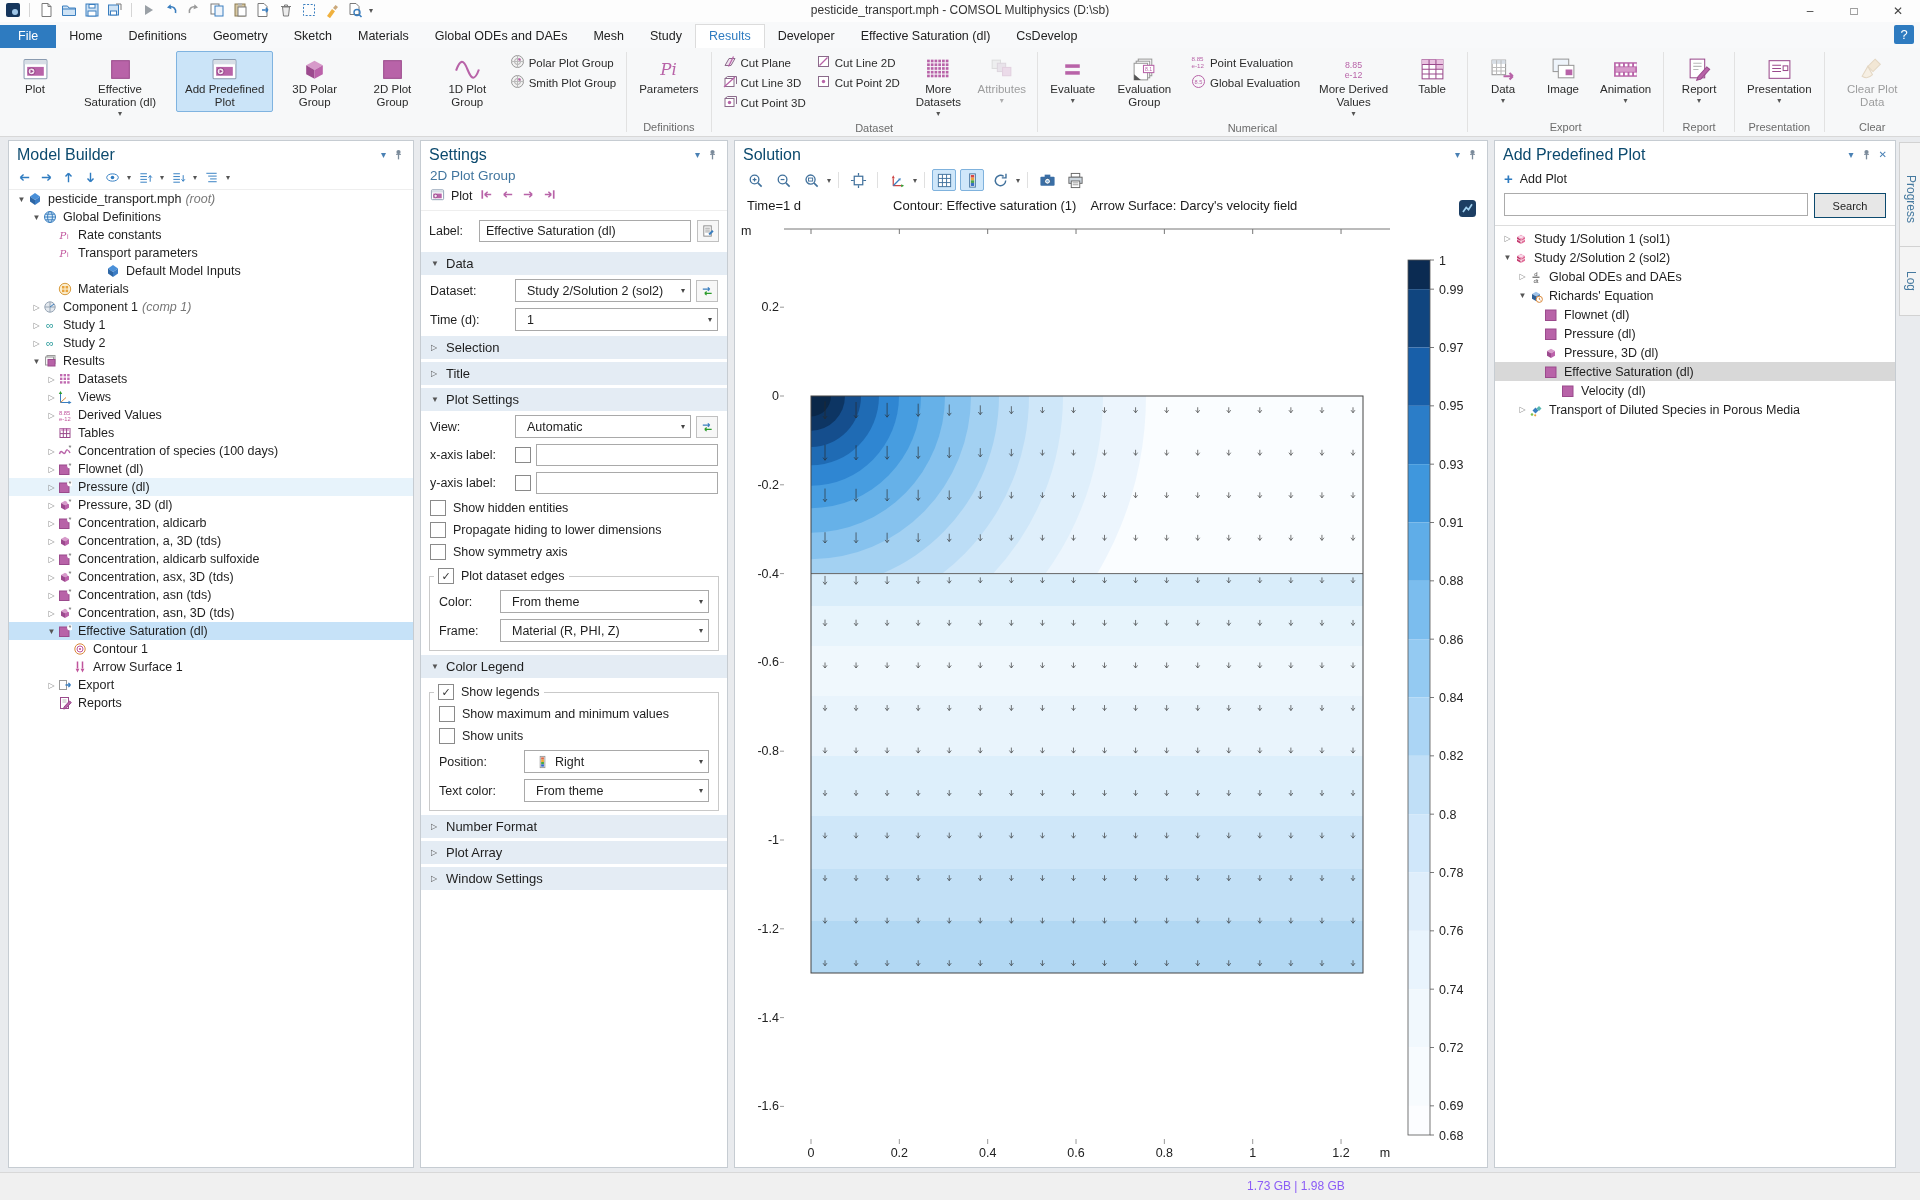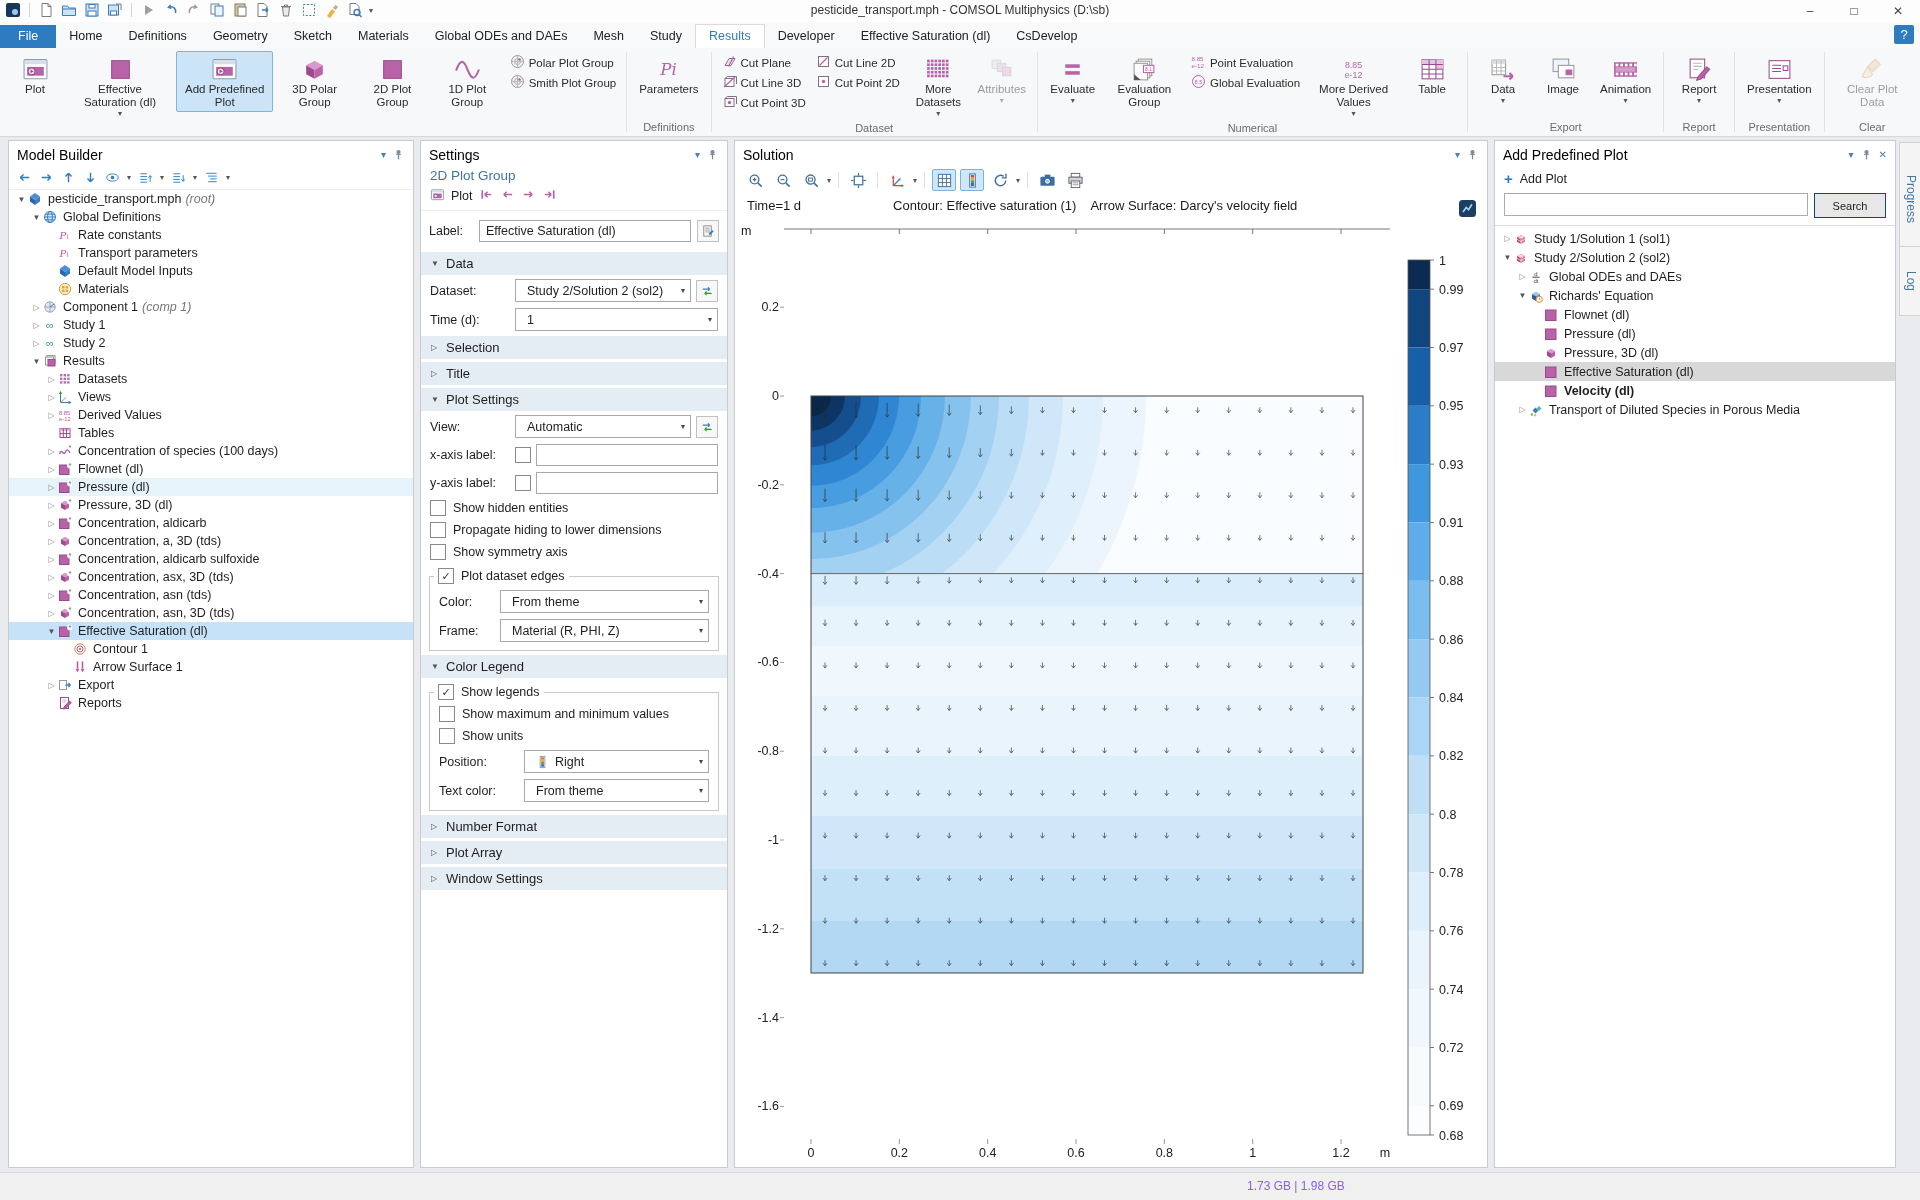--- a/index.html
+++ b/index.html
@@ -35,21 +35,21 @@
   .rbig .blab{font-size:11.5px;line-height:13px;text-align:center;color:#2b2b2b;white-space:pre-line;}
   .rbig.selected{background:#cbe4f8;border-color:#7fb3e0;}
   .rbig.disabled,.rsmall.disabled{opacity:.45;}
   .rcol{display:flex;flex-direction:column;gap:1px;padding-top:2px;}
   .rsmall{display:flex;align-items:center;gap:4px;padding:1px 4px;font-size:11.5px;color:#2b2b2b;white-space:nowrap;}
   .rsmall svg{width:15px;height:15px;}
   .caret{font-size:8px;color:#555;}
   
   .panel{position:absolute;background:#fff;border:1px solid #c6ccd2;}
   .phead{height:27px;display:flex;align-items:center;padding:0 8px;}
-  .phead .ptitle{color:#000000;font-size:14px;flex:1;}
+  .phead .ptitle{color:#0c4a6e;font-size:16px;flex:1;}
   .phead .hic{margin-left:6px;color:#4a81b4;font-size:10px;display:inline-flex;}
   .phead .hic svg{width:13px;height:13px;}
   #mb-panel{left:8px;top:140px;width:404px;height:1026px;}
   #settings-panel{left:420px;top:140px;width:306px;height:1026px;}
   #graphics-panel{left:734px;top:140px;width:752px;height:1026px;}
   #addplot-panel{left:1494px;top:140px;width:400px;height:1026px;}
   
   #mb-toolbar{display:flex;align-items:center;gap:7px;padding:2px 8px 4px;border-bottom:1px solid #eee;}
   #mb-toolbar .mtb{display:inline-flex;align-items:center;}
   #mb-toolbar svg{width:15px;height:15px;}
@@ -700,21 +700,21 @@
       <div class="trow" style="padding-left: 36px;">
         <span class="exp"></span>
         <span class="ic">
           <svg xmlns="http://www.w3.org/2000/svg" viewBox="0 0 14 14">
             <text x="1.5" y="11" font-size="10" font-family="DejaVu Serif,serif" font-style="italic" fill="#c0549c">P</text>
             <text x="9" y="11" font-size="7" fill="#c0549c">i</text>
           </svg>
         </span>
         <span class="tlab">Transport parameters</span>
       </div>
-      <div class="trow" style="padding-left: 36px;">
+      <div class="trow" style="padding-left: 36px; margin-left: 48px;">
         <span class="exp"></span>
         <span class="ic">
           <svg xmlns="http://www.w3.org/2000/svg" viewBox="0 0 14 14">
             <path d="M7 1l5 3.5L7 8 2 4.5z" fill="#4a90d9"></path>
             <path d="M2 4.5L7 8v5L2 9.5z" fill="#2d66a5"></path>
             <path d="M12 4.5L7 8v5l5-3.5z" fill="#3b7cc4"></path>
           </svg>
         </span>
         <span class="tlab">Default Model Inputs</span>
       </div>
@@ -1788,21 +1788,21 @@
       </div>
       <div class="trow selgray" style="padding-left: 36px;">
         <span class="exp"></span>
         <span class="ic">
           <svg xmlns="http://www.w3.org/2000/svg" viewBox="0 0 14 14">
             <rect x="1.5" y="2" width="10.5" height="10.5" fill="#b863a8" stroke="#9a4a8c"></rect>
           </svg>
         </span>
         <span class="tlab">Effective Saturation (dl)</span>
       </div>
-      <div class="trow" style="padding-left: 36px; font-weight: bold;">
+      <div class="trow" style="padding-left: 53px;">
         <span class="exp"></span>
         <span class="ic">
           <svg xmlns="http://www.w3.org/2000/svg" viewBox="0 0 14 14">
             <rect x="1.5" y="2" width="10.5" height="10.5" fill="#b863a8" stroke="#9a4a8c"></rect>
           </svg>
         </span>
         <span class="tlab">Velocity (dl)</span>
       </div>
       <div class="trow" style="padding-left: 21px;">
         <span class="exp">▷</span>

